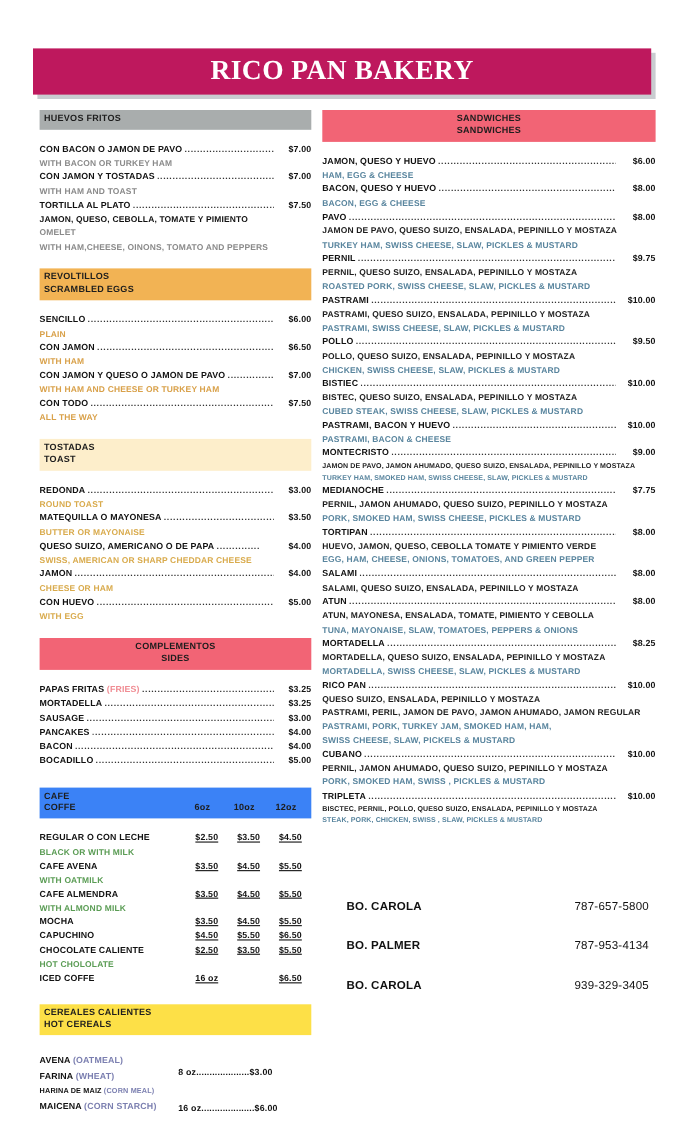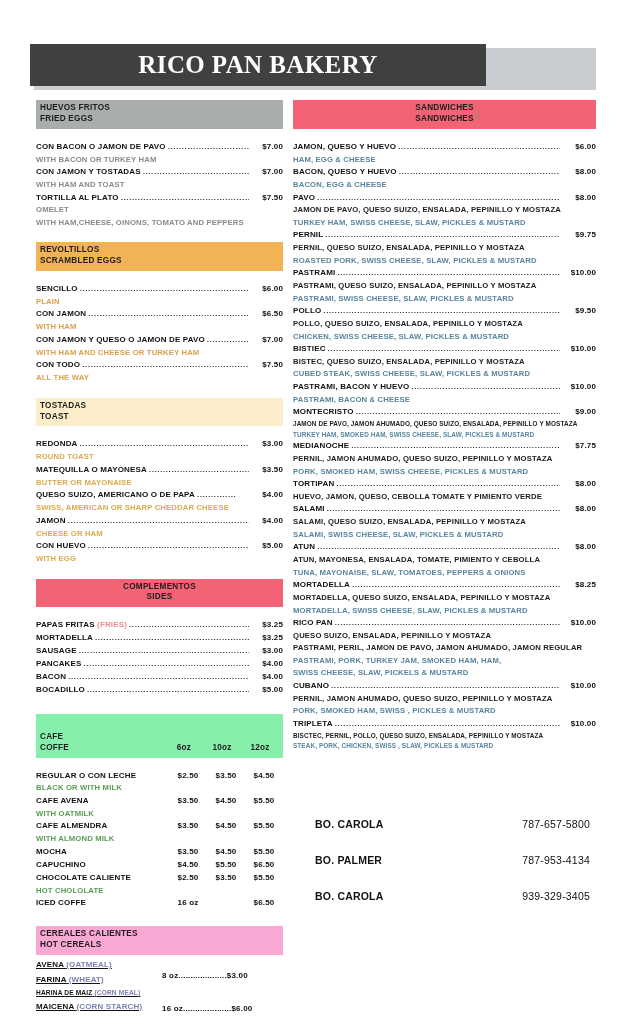--- a/index.html
+++ b/index.html
@@ -36,23 +36,23 @@
     left: 4px;
     top: 4px;
     width: 562px;
     height: 42px;
     background: #c9ccd0;
   }
   .title-bar {
     position: absolute;
     left: 0;
     top: 0;
-    width: 456px;
+    width: 562px;
     height: 42px;
-    background: #404040;
+    background: #be185d;
     display: flex;
     align-items: center;
     justify-content: center;
   }
   .title-bar .title-text {
     color: #ffffff;
     font-size: 25px;
     font-weight: bold;
     letter-spacing: 0.4px;
     font-family: "Liberation Serif", serif;
@@ -87,21 +87,21 @@
   .band .en {
     font-size: 8.2px;
     font-weight: bold;
     letter-spacing: 0.25px;
     display: block;
   }
   .band-gray   { background: #a9adad; color: #1d1d1d; }
   .band-orange { background: #f2b354; color: #1d1d1d; }
   .band-cream  { background: #fdeecb; color: #1d1d1d; }
   .band-pink   { background: #f26475; color: #1d1d1d; text-align: center; }
-  .band-purple { background: #f9a8d4; color: #1d1d1d; }
+  .band-purple { background: #fde047; color: #1d1d1d; }
 
   
   .rows { padding-top: 12px; }
   .row {
     display: flex;
     align-items: baseline;
     width: 100%;
     font-size: 8px;
     font-weight: bold;
     color: #111111;
@@ -142,23 +142,23 @@
   .sub-blue   { color: #59859e; }
   .sub-green  { color: #5a9c54; }
   .sub-black  { color: #111111; }
   .sub-dark   { color: #1d1d1d; }
 
   .inline-pink { color: #f08c93; }
   .inline-purple { color: #7b7fb0; }
 
   
   .cafe-band {
-    background: #86efac;
+    background: #3b82f6;
     color: #1d1d1d;
-    padding: 18px 4px 4px 4px;
+    padding: 3px 4px 4px 4px;
   }
   .cafe-band .line1 {
     font-size: 8.2px;
     font-weight: bold;
     letter-spacing: 0.25px;
     display: block;
     line-height: 1.32;
   }
   .cafe-band .line2 {
     display: flex;
@@ -174,27 +174,26 @@
   .cafe-row {
     display: flex;
     align-items: baseline;
     font-size: 8px;
     font-weight: bold;
     color: #111111;
     line-height: 1.62;
     letter-spacing: 0.15px;
   }
   .cafe-row .nm { flex: 1 1 auto; }
-  .cafe-row .c  { width: 38px; text-align: center; }
+  .cafe-row .c  { width: 38px; text-align: center; text-decoration: underline; }
 
   
   .cereal-wrap {
     display: flex;
-    padding-top: 3px;
-    text-decoration: underline;
+    padding-top: 16px;
   }
   .cereal-names { width: 124px; }
   .cereal-prices {
     flex: 1 1 auto;
     position: relative;
     text-align: right;
   }
   .cereal-name {
     font-size: 8px;
     font-weight: bold;
@@ -253,40 +252,40 @@
     <div class="title-bar">
       <span class="title-text">RICO PAN BAKERY</span>
     </div>
   </div>
 
   <div class="col-left">
 
     <div class="sec">
       <div class="band band-gray">
         <span class="es">HUEVOS FRITOS</span>
-        <span class="en">FRIED EGGS</span>
       </div>
       <div class="rows">
         <div class="row">
           <span class="nm">CON BACON O JAMON DE PAVO</span>
           <span class="dots">......................................................................</span>
           <span class="pr">$7.00</span>
         </div>
         <div class="sub sub-gray">WITH BACON OR TURKEY HAM</div>
         <div class="row">
           <span class="nm">CON JAMON Y TOSTADAS</span>
           <span class="dots">......................................................................</span>
           <span class="pr">$7.00</span>
         </div>
         <div class="sub sub-gray">WITH HAM AND TOAST</div>
         <div class="row">
           <span class="nm">TORTILLA AL PLATO</span>
           <span class="dots">......................................................................</span>
           <span class="pr">$7.50</span>
         </div>
+        <div class="sub sub-black">JAMON, QUESO, CEBOLLA, TOMATE Y PIMIENTO</div>
         <div class="sub sub-gray">OMELET</div>
         <div class="sub sub-gray">WITH HAM,CHEESE, OINONS, TOMATO AND PEPPERS</div>
       </div>
     </div>
 
     <div class="sec" style="margin-top:13px;">
       <div class="band band-orange">
         <span class="es">REVOLTILLOS</span>
         <span class="en">SCRAMBLED EGGS</span>
       </div>
@@ -550,27 +549,27 @@
             <span class="pr">$7.75</span>
           </div>
           <div class="sub sub-dark">PERNIL, JAMON AHUMADO, QUESO SUIZO, PEPINILLO Y MOSTAZA</div>
           <div class="sub sub-blue">PORK, SMOKED HAM, SWISS CHEESE, PICKLES &amp; MUSTARD</div>
           <div class="row">
             <span class="nm">TORTIPAN</span>
             <span class="dots">..............................................................................................................</span>
             <span class="pr">$8.00</span>
           </div>
           <div class="sub sub-dark">HUEVO, JAMON, QUESO, CEBOLLA TOMATE Y PIMIENTO VERDE</div>
+          <div class="sub sub-blue">EGG, HAM, CHEESE, ONIONS, TOMATOES, AND GREEN PEPPER</div>
           <div class="row">
             <span class="nm">SALAMI</span>
             <span class="dots">..............................................................................................................</span>
             <span class="pr">$8.00</span>
           </div>
           <div class="sub sub-dark">SALAMI, QUESO SUIZO, ENSALADA, PEPINILLO Y MOSTAZA</div>
-          <div class="sub sub-blue">SALAMI, SWISS CHEESE, SLAW, PICKLES &amp; MUSTARD</div>
           <div class="row">
             <span class="nm">ATUN</span>
             <span class="dots">..............................................................................................................</span>
             <span class="pr">$8.00</span>
           </div>
           <div class="sub sub-dark">ATUN, MAYONESA, ENSALADA, TOMATE, PIMIENTO Y CEBOLLA</div>
           <div class="sub sub-blue">TUNA, MAYONAISE, SLAW, TOMATOES, PEPPERS &amp; ONIONS</div>
           <div class="row">
             <span class="nm">MORTADELLA</span>
             <span class="dots">..............................................................................................................</span>

